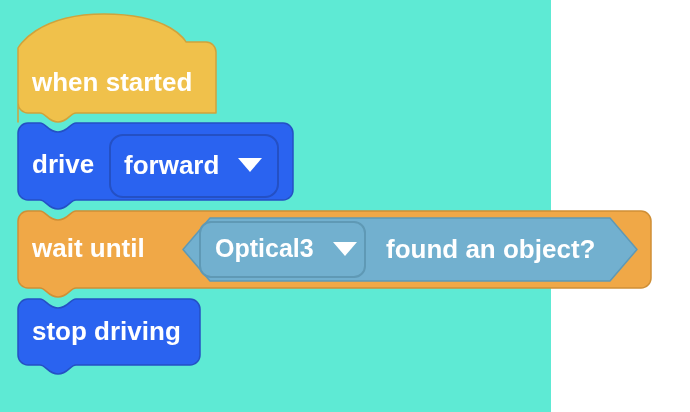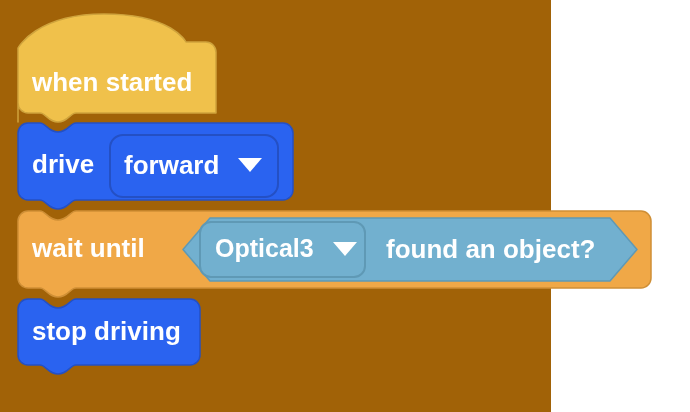--- a/index.html
+++ b/index.html
@@ -10,21 +10,21 @@
   body {
     width: 690px;
     height: 412px;
     overflow: hidden;
     font-family: "Liberation Sans", sans-serif;
   }
   #stage {
     position: relative;
     width: 551px;
     height: 412px;
-    background: #a16207;
+    background: #5eead4;
     text-decoration: underline;
   }
   #blocks-svg {
     position: absolute;
     left: 0;
     top: 0;
     width: 690px;
     height: 412px;
     display: block;
   }

